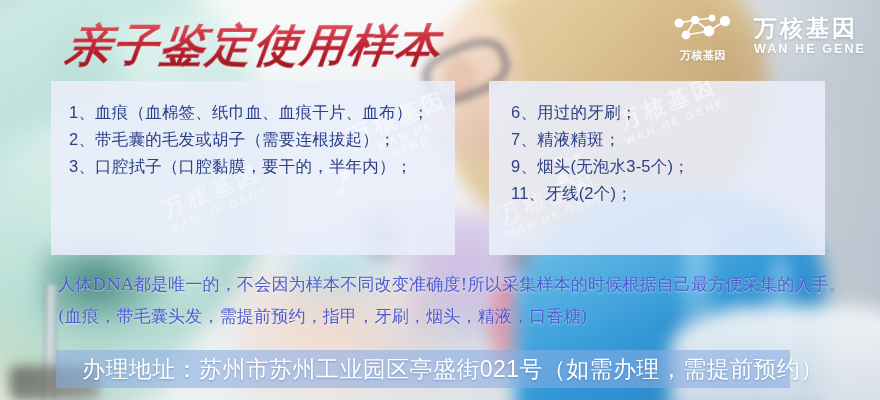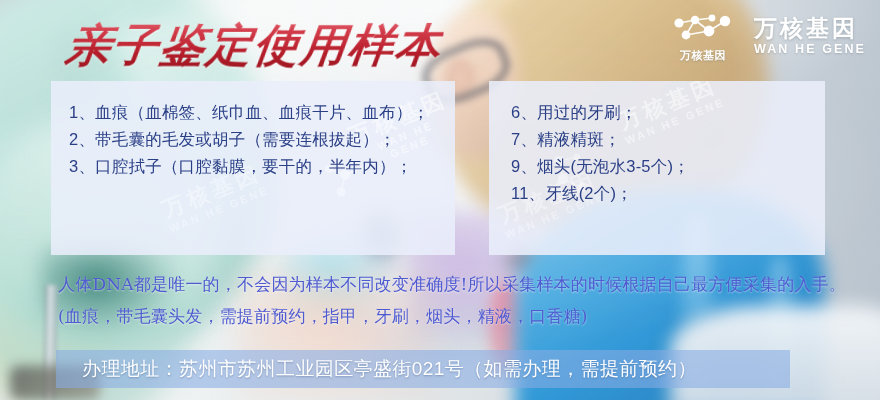--- a/index.html
+++ b/index.html
@@ -429,21 +429,21 @@
     position: absolute;
     left: 56px; top: 350px;
     width: 734px; height: 38px;
     background: rgba(136,172,228,.58);
     z-index: 6;
     display: flex;
     align-items: center;
   }
   .address-text {
     color: #ffffff;
-    font-size: 19px;
+    font-size: 23px;
     letter-spacing: .4px;
     white-space: nowrap;
     padding-left: 26px;
     text-shadow: 0 1px 2px rgba(60,90,140,.45);
   }
 </style>
 </head>
 <body>
 
 <div id="poster">

